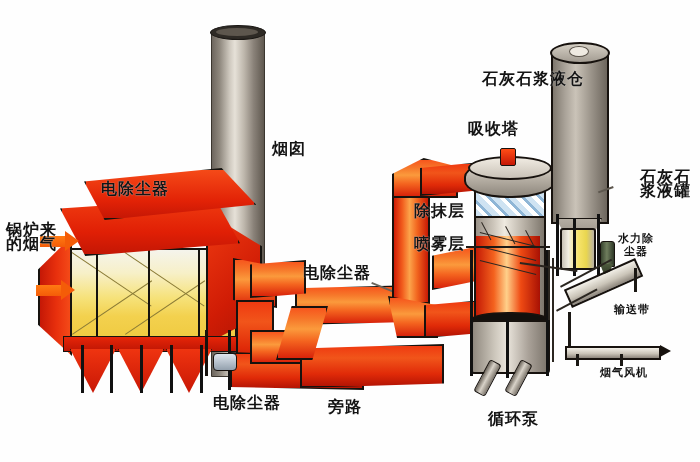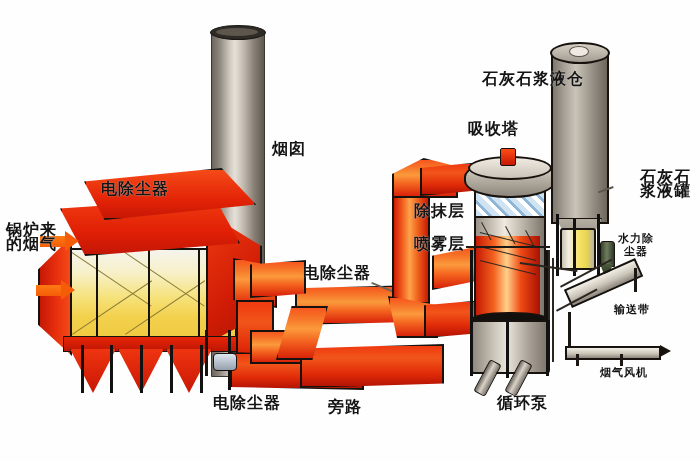--- a/index.html
+++ b/index.html
@@ -287,21 +287,21 @@
   <div class="abs-base"></div>
   <div class="railing" style="left:466px;top:246px;width:84px;height:0;border-width:2px 0 0 0;"></div>
   <div class="leg" style="left:470px;top:250px;height:126px;"></div>
   <div class="leg" style="left:546px;top:250px;height:126px;"></div>
   <div class="leg" style="left:506px;top:320px;height:58px;"></div>
   <div class="pump" style="left:481px;top:360px;transform:rotate(28deg);"></div>
   <div class="pump" style="left:512px;top:360px;transform:rotate(28deg);"></div>
   <div class="lbl" style="left:468px;top:122px;">吸收塔</div>
   <div class="lbl" style="left:414px;top:204px;">除抹层</div>
   <div class="lbl" style="left:414px;top:237px;">喷雾层</div>
-  <div class="lbl" style="left:488px;top:396px;margin-left:9px;">循环泵</div>
+  <div class="lbl" style="left:488px;top:412px;">循环泵</div>
 
   <div class="silo"></div>
   <div class="silo-top"></div>
   <div class="silo-hole"></div>
   <div class="silo-cone"></div>
   <div class="slurry-tank"></div>
   <div class="leg" style="left:556px;top:214px;height:62px;"></div>
   <div class="leg" style="left:573px;top:218px;height:58px;"></div>
   <div class="leg" style="left:597px;top:214px;height:62px;"></div>
   <div class="lbl" style="left:482px;top:72px;">石灰石浆液仓</div>

